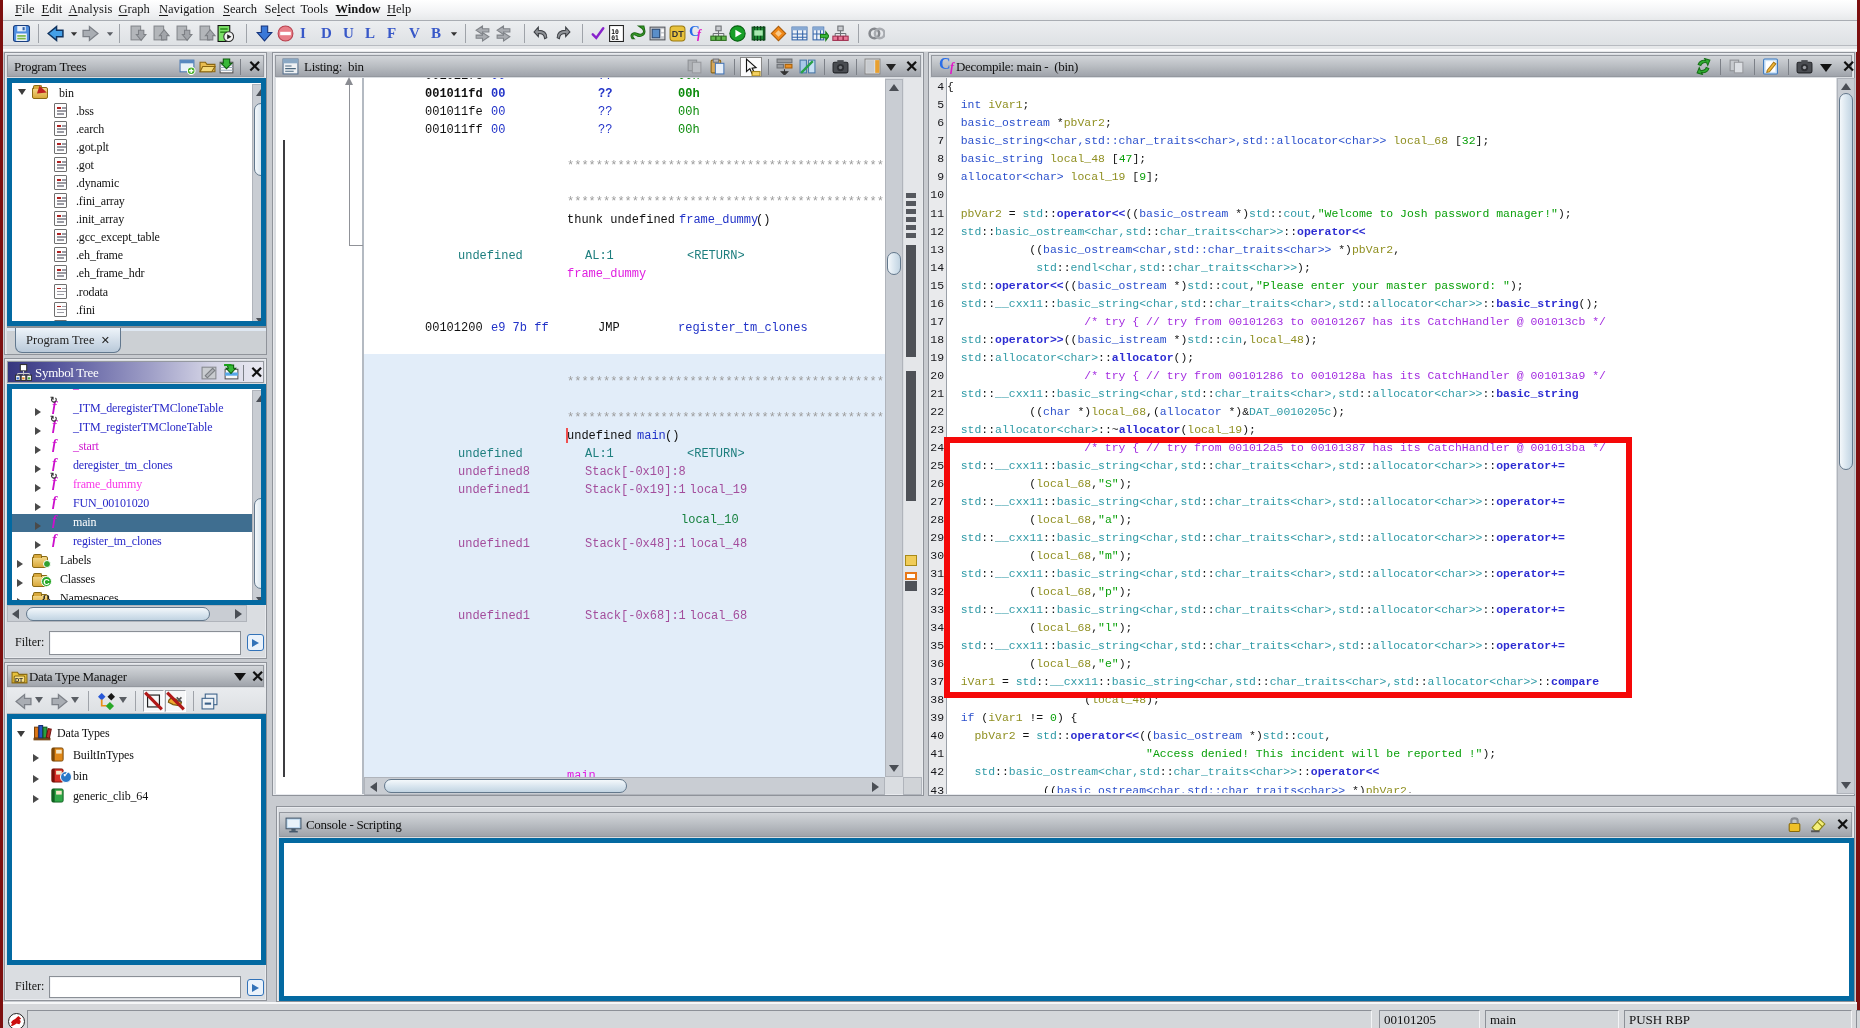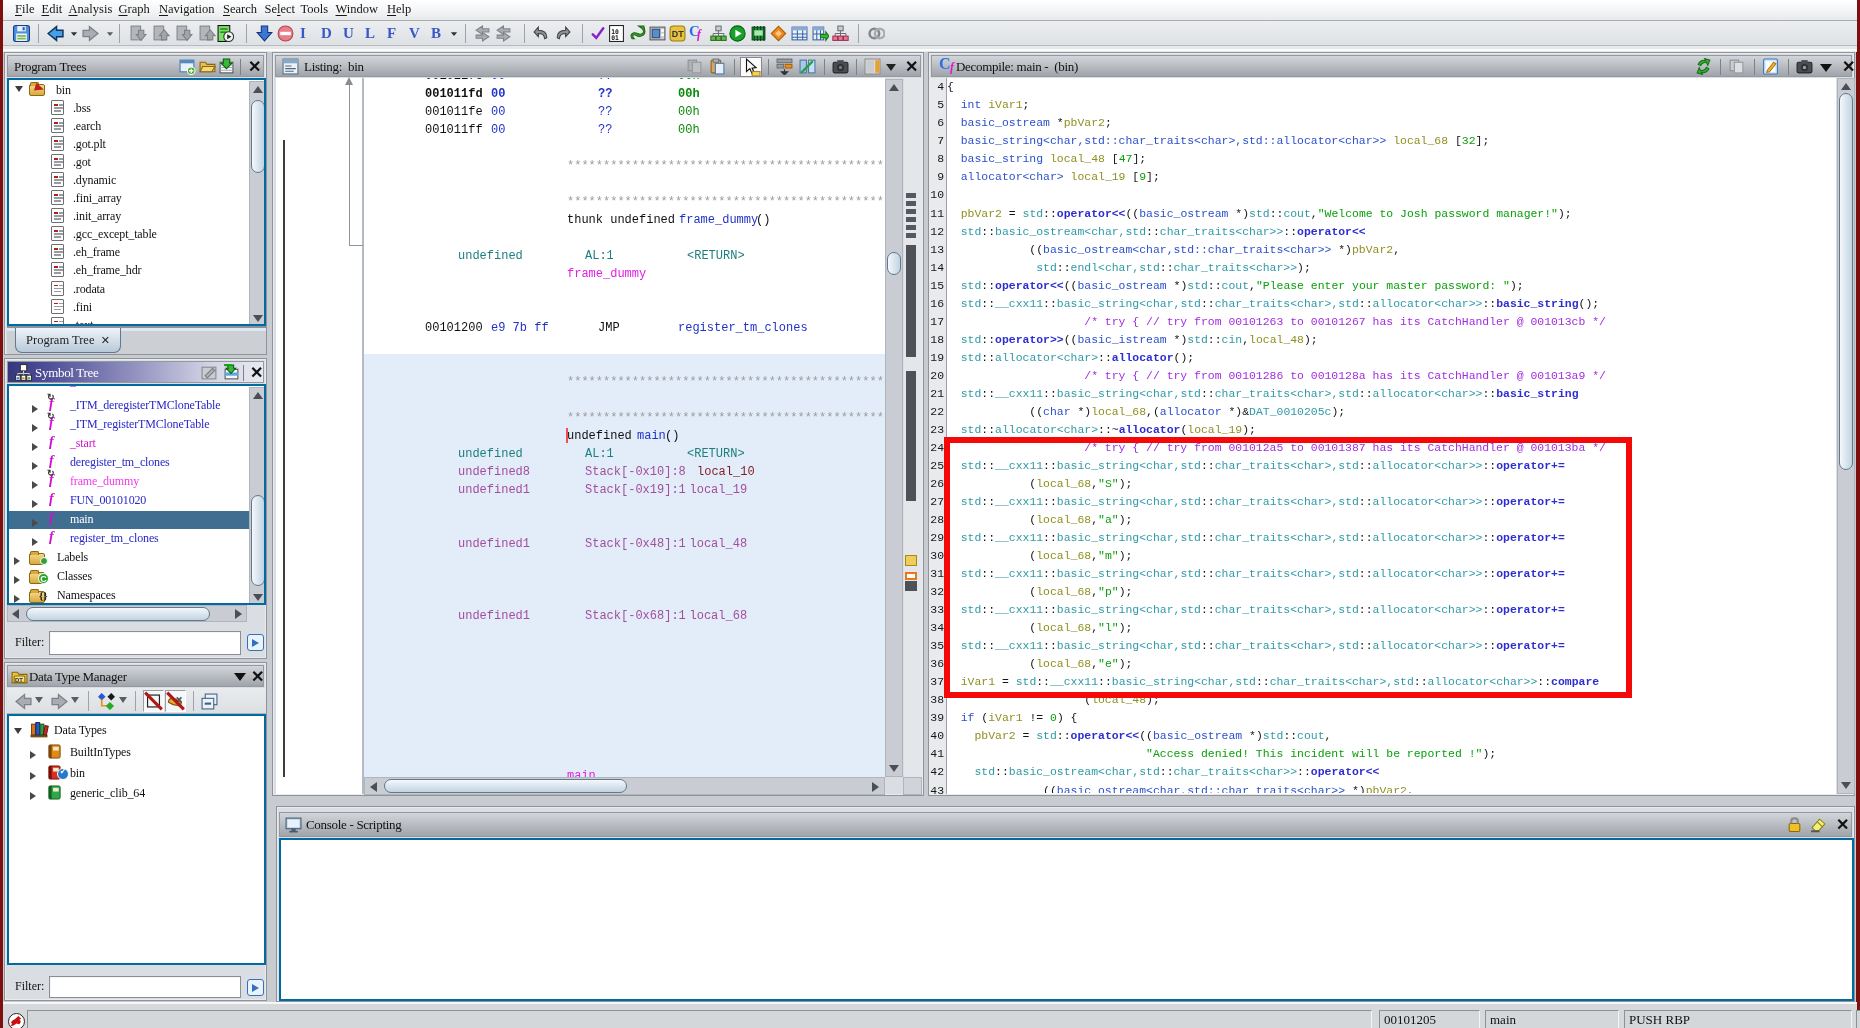--- a/index.html
+++ b/index.html
@@ -14,21 +14,21 @@
 .tsep{position:absolute;top:3px;width:1px;height:19px;background:#9fa3a9;}
 .ic{position:absolute;width:17px;height:17px;top:4px;}
 
 .panel{position:absolute;background:#dadde1;border:1px solid #8f939a;box-shadow:0 0 0 1px #e8eaee inset;}
 .tbar{position:absolute;left:2px;top:2px;right:2px;height:22px;background:linear-gradient(#d2d5d9,#bcc0c5 45%,#a0a4ab);border:1px solid #94989f;}
 .tbar.focus{background:linear-gradient(90deg,#36367e 0%,#53539b 18%,#9d9dc6 55%,#d5d5e6 80%,#e9e9f1 100%);}
 .tbar .tt{position:absolute;top:3px;font-size:13px;letter-spacing:-0.3px;color:#111;white-space:nowrap;}
 .tbar.focus .tt{color:#ffffff;}
 .tico{position:absolute;width:17px;height:17px;top:2px;}
 .xbt{position:absolute;top:1px;font-size:16px;font-weight:bold;color:#111;font-family:"Liberation Sans",sans-serif;}
-.white{background:#ffffff;border:2px solid #0369a1;}
+.white{background:#ffffff;border:5px solid #0369a1;}
 
 .sbv{position:absolute;width:17px;background:#c9cdd3;border:1px solid #b0b4bb;}
 .sbh{position:absolute;height:17px;background:#c9cdd3;border:1px solid #b0b4bb;}
 .sbthumb{position:absolute;border:1px solid #63788c;border-radius:8px;background:linear-gradient(90deg,#f4f8fb,#d7e4ee 55%,#c2d4e2);}
 .sbthumbh{position:absolute;border:1px solid #63788c;border-radius:8px;background:linear-gradient(#f4f8fb,#d7e4ee 55%,#c2d4e2);}
 .sarr{position:absolute;width:0;height:0;}
 .up{border-left:5px solid transparent;border-right:5px solid transparent;border-bottom:7px solid #4a4e55;}
 .dn{border-left:5px solid transparent;border-right:5px solid transparent;border-top:7px solid #4a4e55;}
 .lf{border-top:5px solid transparent;border-bottom:5px solid transparent;border-right:7px solid #4a4e55;}
 .rt{border-top:5px solid transparent;border-bottom:5px solid transparent;border-left:7px solid #4a4e55;}
@@ -61,21 +61,21 @@
 <div class="abs" style="left:3px;top:49px;width:1854px;height:2px;background:#fbfbfc;"></div>
 <div id="menubar">
 <div class="mi" style="left:12px;"><u>F</u>ile</div>
 <div class="mi" style="left:38.5px;"><u>E</u>dit</div>
 <div class="mi" style="left:65.5px;"><u>A</u>nalysis</div>
 <div class="mi" style="left:115.5px;"><u>G</u>raph</div>
 <div class="mi" style="left:156px;"><u>N</u>avigation</div>
 <div class="mi" style="left:220px;"><u>S</u>earch</div>
 <div class="mi" style="left:261.5px;">Se<u>l</u>ect</div>
 <div class="mi" style="left:297.5px;">Tools</div>
-<div class="mi" style="left:332.5px;"><u>W</u>indow</div>
+<div class="mi" style="left:332.5px;font-weight:bold;"><u>W</u>indow</div>
 <div class="mi" style="left:384px;"><u>H</u>elp</div>
 </div>
 <div id="toolbar">
 <div class="ic" style="left:10px;width:17px;height:17px;top:4px;"><svg width="100%" height="100%" viewBox="0 0 16 16">
         <rect x="0.5" y="0.5" width="15" height="15" rx="2" fill="#4f8fe0" stroke="#1a3f80"></rect>
         <rect x="4" y="1" width="8" height="5" fill="#e8f0fa"></rect>
         <rect x="9" y="2" width="2" height="3" fill="#3060a8"></rect>
         <rect x="3" y="8" width="10" height="7" fill="#f2f6fa"></rect>
         <rect x="4" y="9.5" width="8" height="1.6" fill="#7ab648"></rect>
         <rect x="4" y="12" width="8" height="1.6" fill="#7ab648"></rect>
@@ -582,21 +582,21 @@
 <div class="lrow" style="left:0;top:114.6px;width:521px;height:18px;"><span style="left:203px;color:#9b9b9b;">**************************************************</span></div>
 <div class="lrow" style="left:0;top:132.6px;width:521px;height:18px;"><span style="left:203px;color:#101010;">thunk undefined </span><span style="left:315px;color:#2233c8;">frame_dummy</span><span style="left:392px;color:#101010;">()</span></div>
 <div class="lrow" style="left:0;top:168.7px;width:521px;height:18px;"><span style="left:94px;color:#1d7e7e;">undefined</span><span style="left:221px;color:#1d7e7e;">AL:1</span><span style="left:323px;color:#1d7e7e;">&lt;RETURN&gt;</span></div>
 <div class="lrow" style="left:0;top:186.7px;width:521px;height:18px;"><span style="left:203px;color:#e020e0;">frame_dummy</span></div>
 <div class="lrow" style="left:0;top:240.8px;width:521px;height:18px;"><span style="left:61px;color:#101010;">00101200</span><span style="left:127px;color:#2233c8;">e9 7b ff</span><span style="left:234px;color:#101010;">JMP</span><span style="left:314px;color:#2233c8;">register_tm_clones</span></div>
 <div class="lrow" style="left:0;top:294.9px;width:521px;height:18px;"><span style="left:203px;color:#9b9b9b;">**************************************************</span></div>
 <div class="lrow" style="left:0;top:330.9px;width:521px;height:18px;"><span style="left:203px;color:#9b9b9b;">**************************************************</span></div>
 <div class="lrow" style="left:0;top:348.9px;width:521px;height:18px;"><span style="left:203px;color:#101010;">undefined </span><span style="left:273px;color:#2233c8;">main</span><span style="left:301px;color:#101010;">()</span></div>
 <div class="abs" style="left:202px;top:350px;width:1.6px;height:15px;background:#f05050;"></div>
 <div class="lrow" style="left:0;top:366.9px;width:521px;height:18px;"><span style="left:94px;color:#1d7e7e;">undefined</span><span style="left:221px;color:#1d7e7e;">AL:1</span><span style="left:323px;color:#1d7e7e;">&lt;RETURN&gt;</span></div>
-<div class="lrow" style="left:0;top:384.9px;width:521px;height:18px;"><span style="left:94px;color:#a34d9c;">undefined8</span><span style="left:221px;color:#a34d9c;">Stack[-0x10]:8</span><span style="left:333px;color:#7f1d1d;">local_10</span></div>
+<div class="lrow" style="left:0;top:384.9px;width:521px;height:18px;"><span style="left:94px;color:#a34d9c;">undefined8</span><span style="left:221px;color:#a34d9c;">Stack[-0x10]:8</span><span style="left:317px;color:#15803d;margin-top:48px;">local_10</span></div>
 <div class="lrow" style="left:0;top:402.9px;width:521px;height:18px;"><span style="left:94px;color:#a34d9c;">undefined1</span><span style="left:221px;color:#a34d9c;">Stack[-0x19]:1</span><span style="left:325.5px;color:#a34d9c;">local_19</span></div>
 <div class="lrow" style="left:0;top:456.9px;width:521px;height:18px;"><span style="left:94px;color:#a34d9c;">undefined1</span><span style="left:221px;color:#a34d9c;">Stack[-0x48]:1</span><span style="left:325.5px;color:#a34d9c;">local_48</span></div>
 <div class="lrow" style="left:0;top:528.9px;width:521px;height:18px;"><span style="left:94px;color:#a34d9c;">undefined1</span><span style="left:221px;color:#a34d9c;">Stack[-0x68]:1</span><span style="left:325.5px;color:#a34d9c;">local_68</span></div>
 <div class="lrow" style="left:0;top:689px;width:521px;height:18px;"><span style="left:203px;color:#e020e0;">main</span></div>
 </div>
 <div class="sbv" style="left:612px;top:26px;width:18px;height:698px;">
       <div class="sarr up" style="left:3px;top:4px;"></div>
       <div class="sarr dn" style="left:3px;bottom:4px;"></div>
       <div class="sbthumb" style="left:1px;top:172px;width:14px;height:23px;"></div>
     </div>

